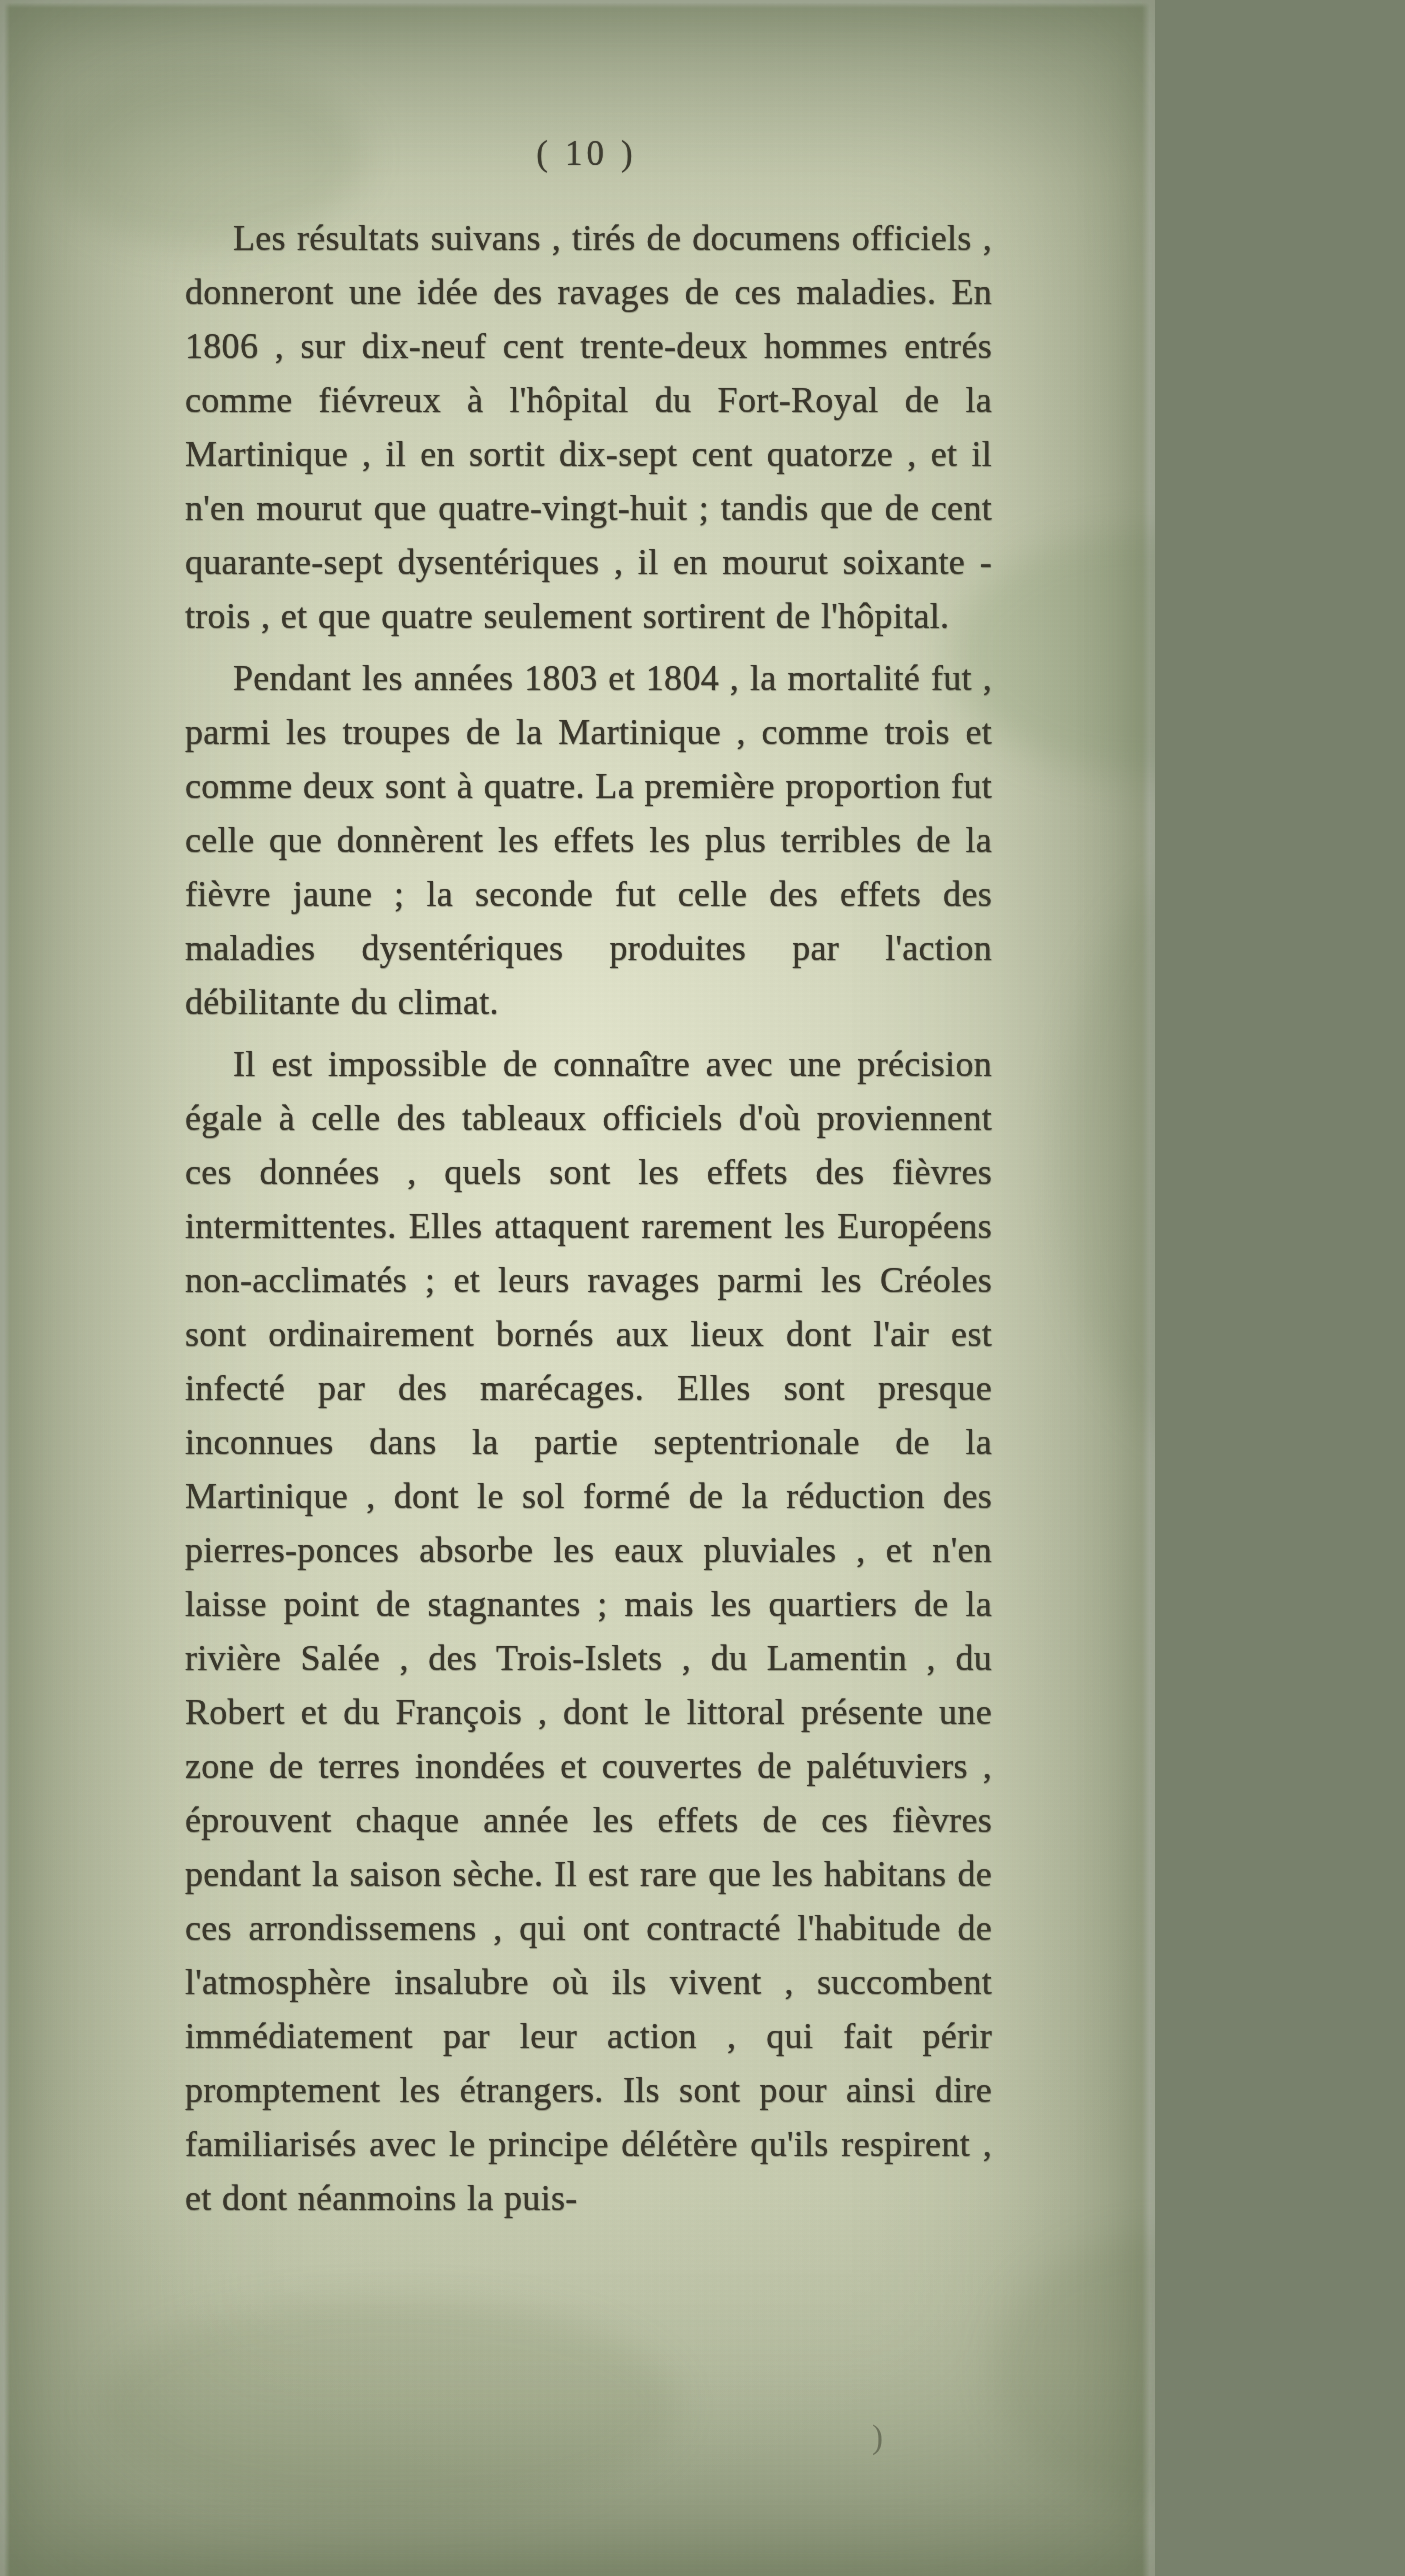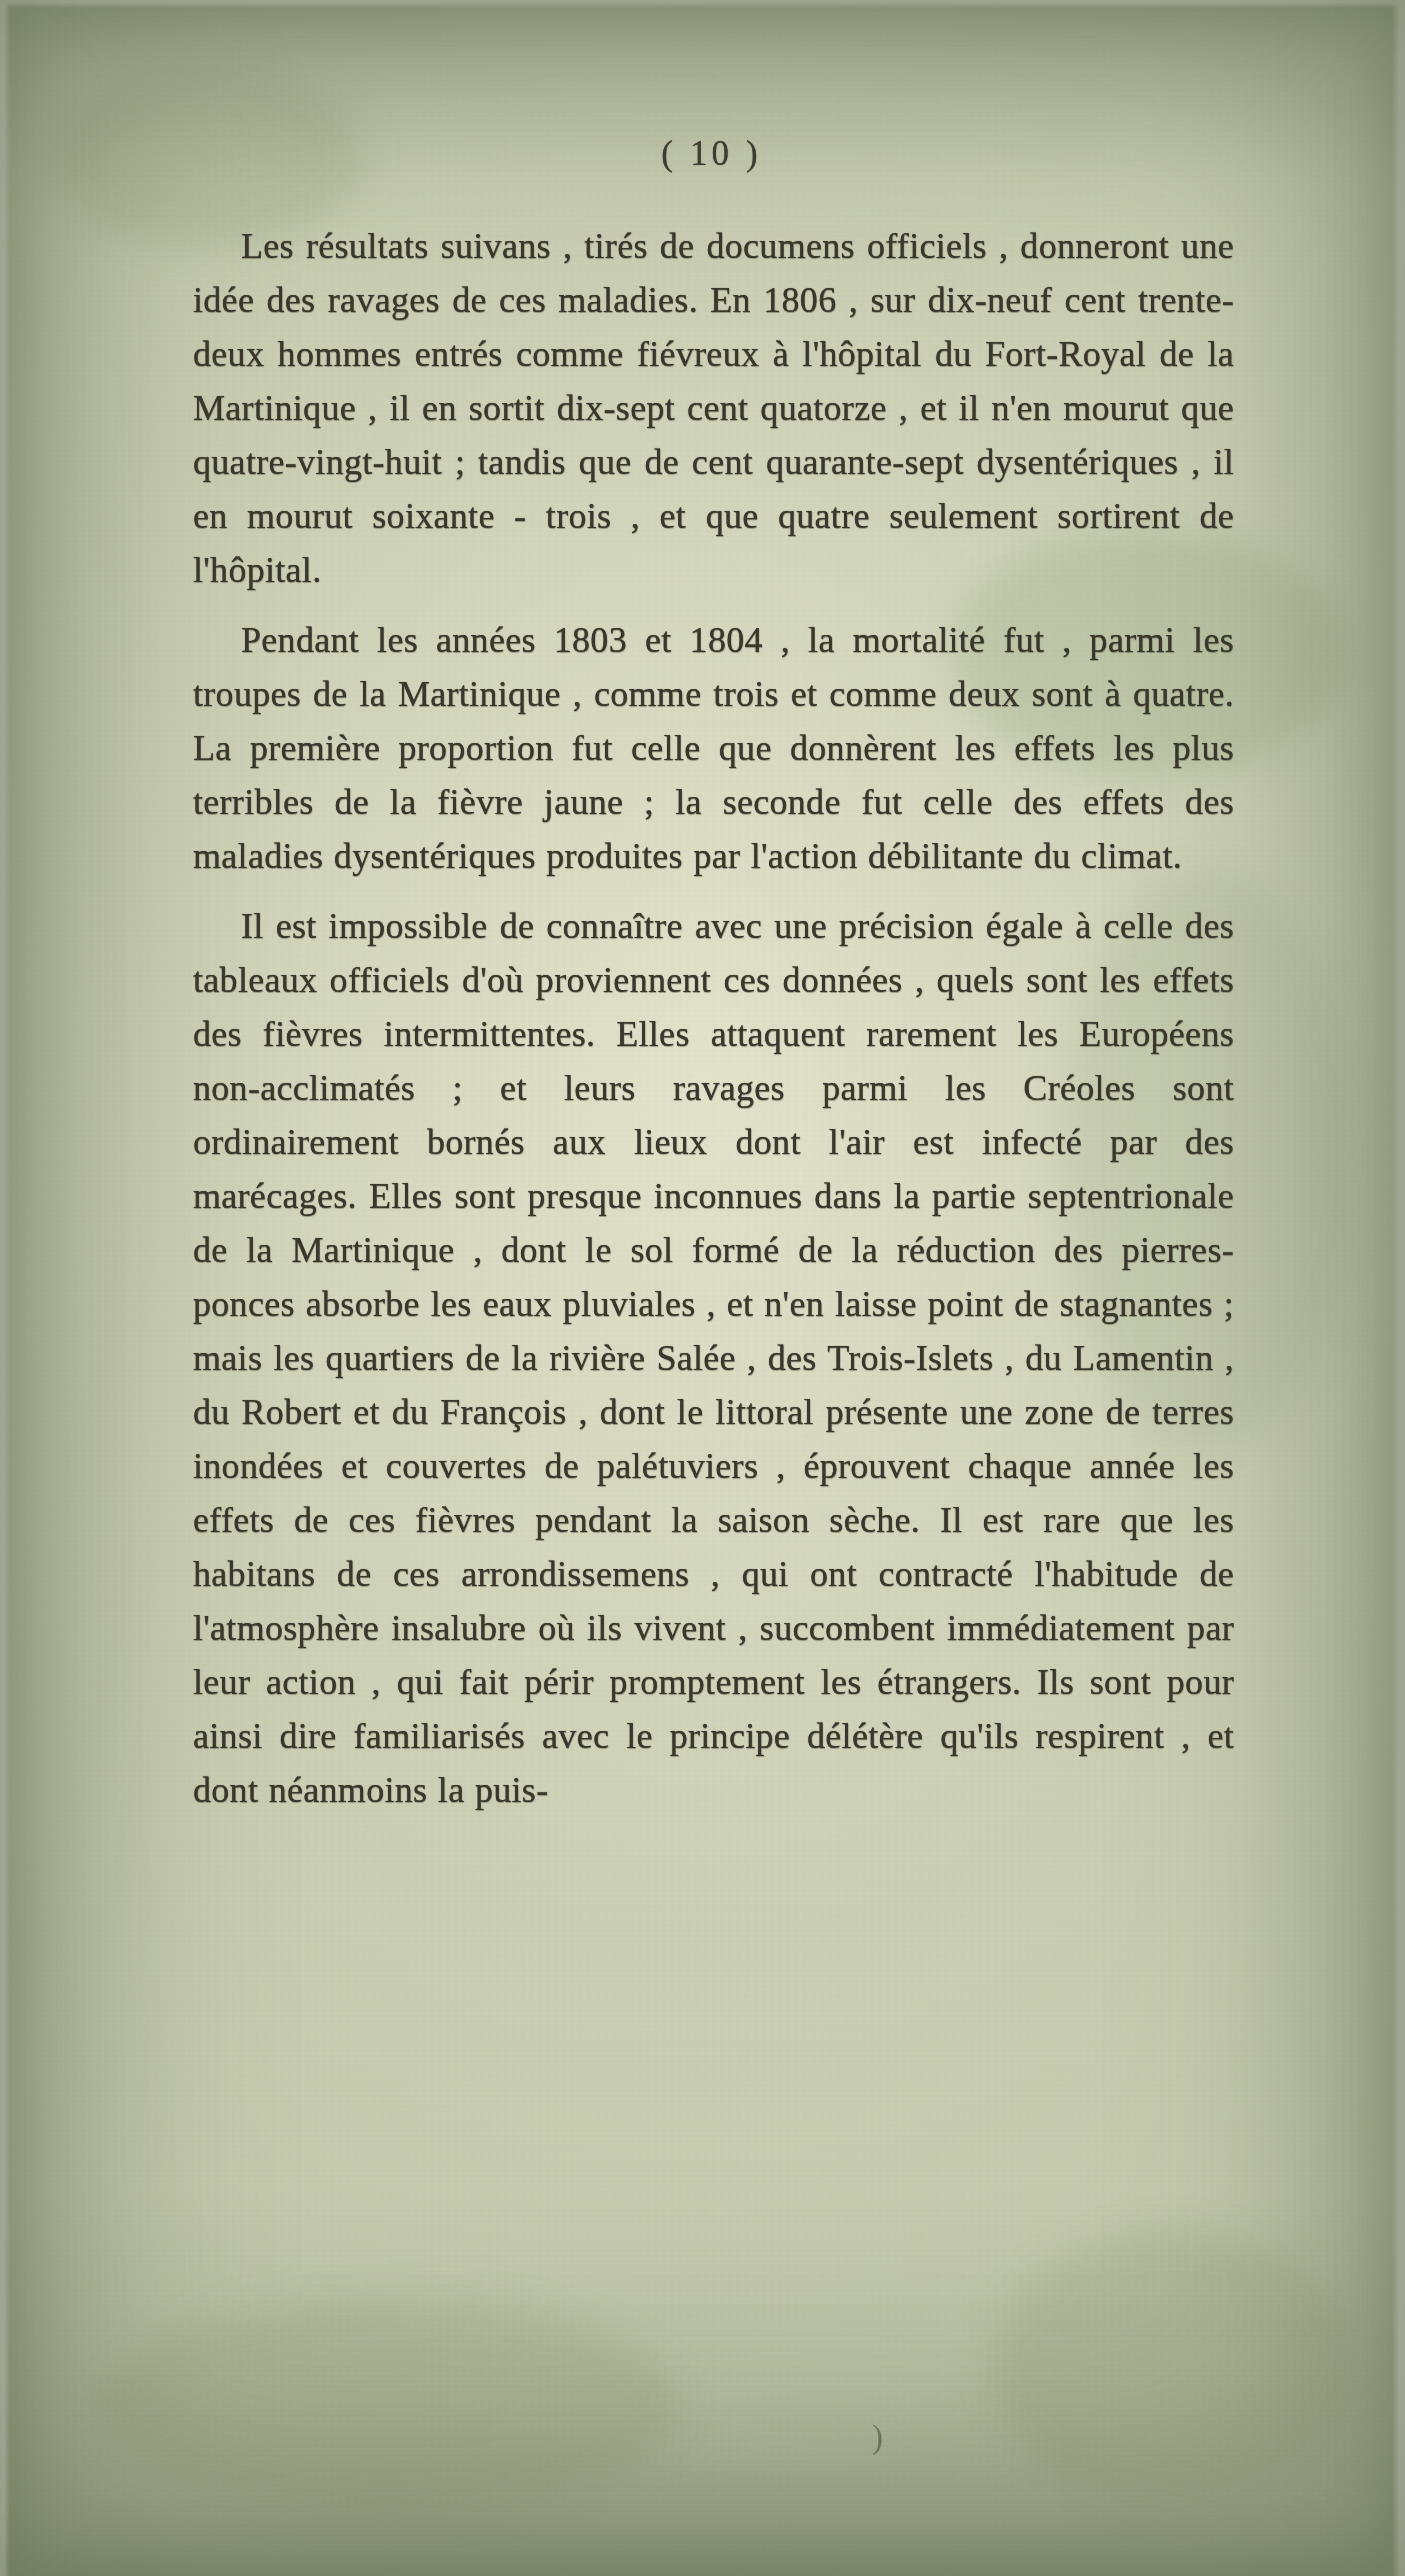--- a/index.html
+++ b/index.html
@@ -2,21 +2,21 @@
 <html style="font-size:13.2px"><head>
 <meta charset="utf-8">
 <style>
   html, body {
     margin: 0;
     padding: 0;
     background: #78816c;
   }
   .scan {
     position: relative;
-    width: 1405px;
+    width: 1155px;
     height: 2576px;
     overflow: hidden;
     font-family: "Liberation Serif", serif;
     background-color: #c2c7ab;
     background-image:
       radial-gradient(ellipse 70% 55% at 50% 42%, rgba(226,228,204,0.95) 0%, rgba(208,212,186,0.65) 55%, rgba(208,212,186,0) 100%),
       linear-gradient(180deg, #aeb69b 0%, #c2c7ab 7%, #c9cdb2 45%, #c2c7ab 85%, #a2ab8e 100%);
   }
   .vignette {
     position: absolute;
@@ -79,21 +79,21 @@
     font-size: 36px;
     line-height: 54px;
     text-align: justify;
     letter-spacing: 0.3px;
     word-spacing: 1.2px;
     text-shadow:
       0 0 0.9px rgba(55, 52, 41, 0.9),
       0.5px 0.5px 0.8px rgba(55, 52, 41, 0.35);
   }
   .text-block p {
-    margin: 16px;
+    margin: 8px;
     text-indent: 48px;
   }
   .stray-mark {
     position: absolute;
     left: 872px;
     top: 2419px;
     font-size: 33px;
     color: rgba(60, 62, 48, 0.55);
     filter: blur(0.5px);
   }

